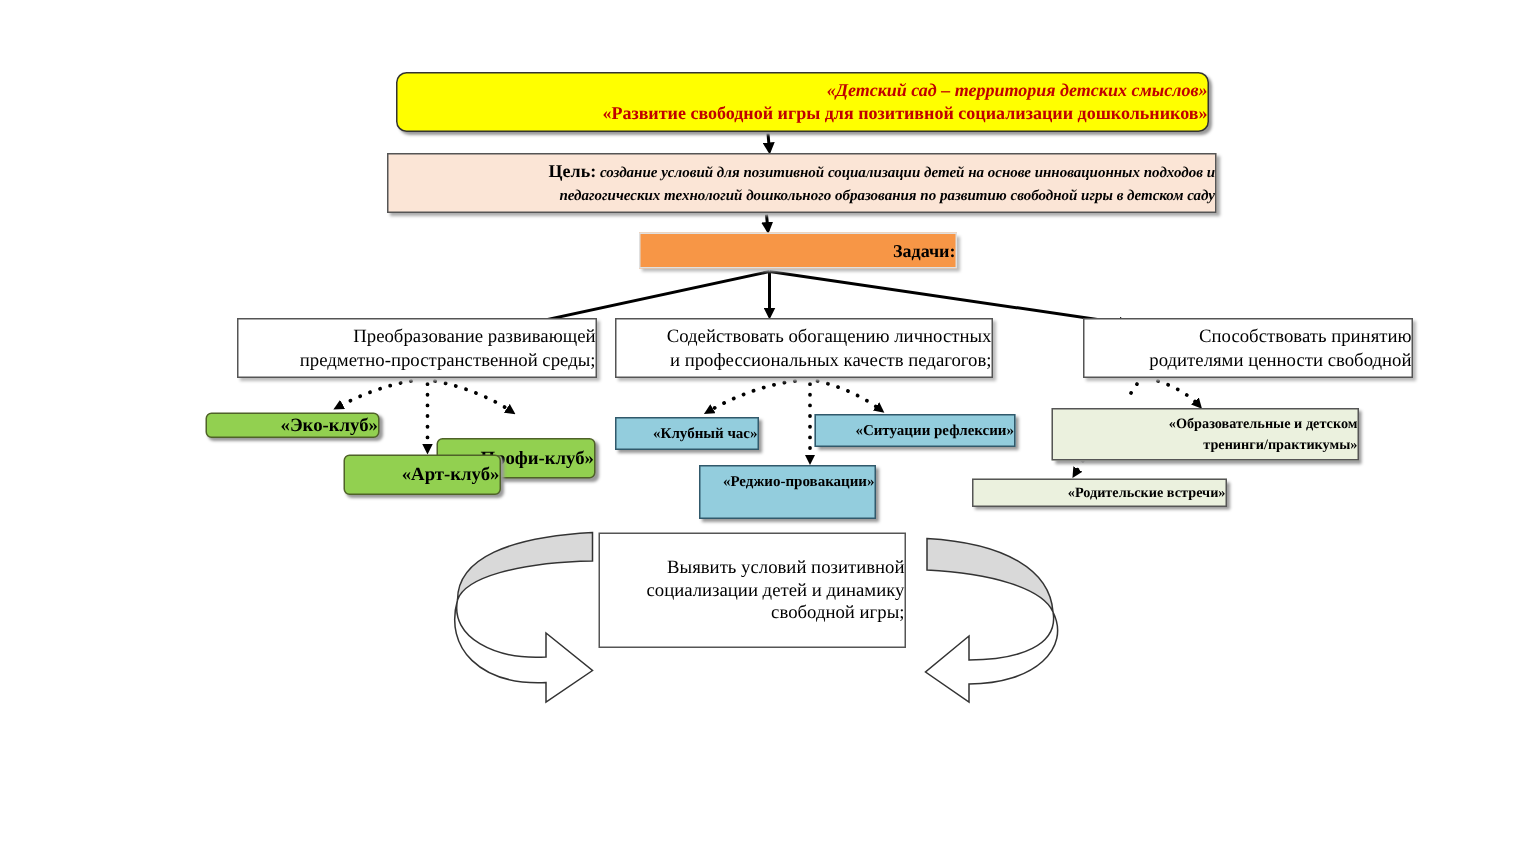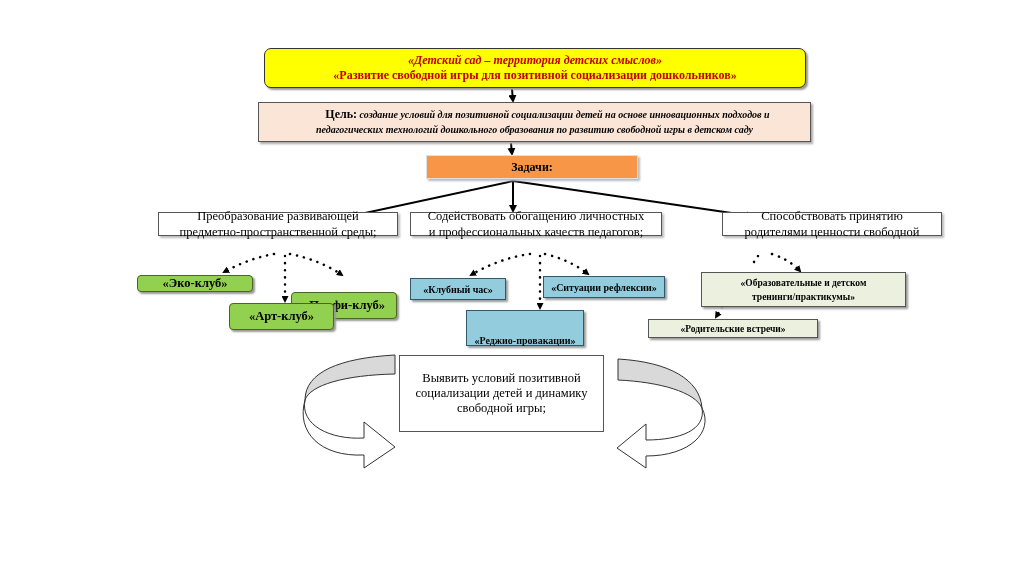--- a/index.html
+++ b/index.html
@@ -1,51 +1,51 @@
 <!DOCTYPE html>
 <html><head>
 <meta charset="utf-8">
 <style>
   html, body { margin:0; padding:0; }
   body { width:1024px; height:576px; background:#ffffff; position:relative; overflow:hidden;
          font-family:"Liberation Serif", "DejaVu Serif", serif; color:#000; }
   .box { position:absolute; box-sizing:border-box; text-align:center; display:flex;
-         flex-direction:column; justify-content:center; align-items:center; }
+         flex-direction:column; justify-content:center; align-items:flex-end; }
   #wires { position:absolute; left:0; top:0; width:1024px; height:576px; pointer-events:none; }
 
   .title-box { left:264px; top:48px; width:542px; height:40px; background:#ffff00;
                border:1.5px solid #333; border-radius:7px; box-shadow:2px 2px 2px #999;
                color:#c00000; font-weight:bold; font-size:12px; line-height:15px; }
   .title-box .l1 { font-style:italic; }
 
   .goal-box { left:258px; top:102px; width:553px; height:40px; background:#fbe5d6;
               border:1px solid #555; box-shadow:2px 2px 2px #aaa; font-size:10px; line-height:15px; }
   .goal-box .lbl { font-weight:bold; font-size:12px;margin-left:26px; }
   .goal-box .txt { font-style:italic; font-weight:bold; }
 
   .tasks-box { left:426px; top:155px; width:212px; height:24px; background:#f79646;
                border:1px solid #e0e0e0; box-shadow:2px 2px 2px #bbb; font-weight:bold; font-size:12px; }
 
-  .task { top:212px; height:24px; background:#fff; border:1px solid #555;
+  .task { top:212px; height:40px; background:#fff; border:1px solid #555;
           box-shadow:2px 2px 2px #bbb; font-size:12.5px; line-height:16px; }
   .task1 { left:158px; width:240px; }
   .task2 { left:410px; width:252px; }
   .task3 { left:674px; width:220px;margin-left:48px; }
 
   .green { background:#92d050; border:1px solid #4f6228; border-radius:4px;
            box-shadow:2px 2px 2px #999; font-weight:bold; font-size:12.5px; }
   .eco   { left:137px; top:275px; width:116px; height:17px; }
   .profi { left:291px; top:280px; width:106px; height:27px;margin-top:12px; }
   .art   { left:229px; top:303px; width:105px; height:27px; }
 
   .blue { background:#93cddd; border:1px solid #31596b; box-shadow:2px 2px 2px #999;
           font-weight:bold; font-size:10px; }
   .club  { left:410px; top:278px; width:96px; height:22px; }
-  .sit   { left:543px; top:276px; width:122px; height:22px; }
-  .redz  { left:466px; top:310px; width:118px; height:36px; justify-content:flex-start; padding-top:24px; }
+  .sit   { left:543px; top:276px; width:134px; height:22px; }
+  .redz  { left:466px; top:310px; width:118px; height:36px; justify-content:flex-start; padding-top:5px; }
 
   .lg { background:#ebf1de; border:1px solid #555; box-shadow:2px 2px 2px #999;
         font-weight:bold; font-size:9.5px; line-height:14px; }
   .train { left:701px; top:272px; width:205px; height:35px; }
   .meet  { left:648px; top:319px; width:170px; height:19px; }
 
   .result { left:399px; top:355px; width:205px; height:77px; background:#fff;
             border:1px solid #555; font-size:12.5px; line-height:15px; }
 </style>
 </head>

